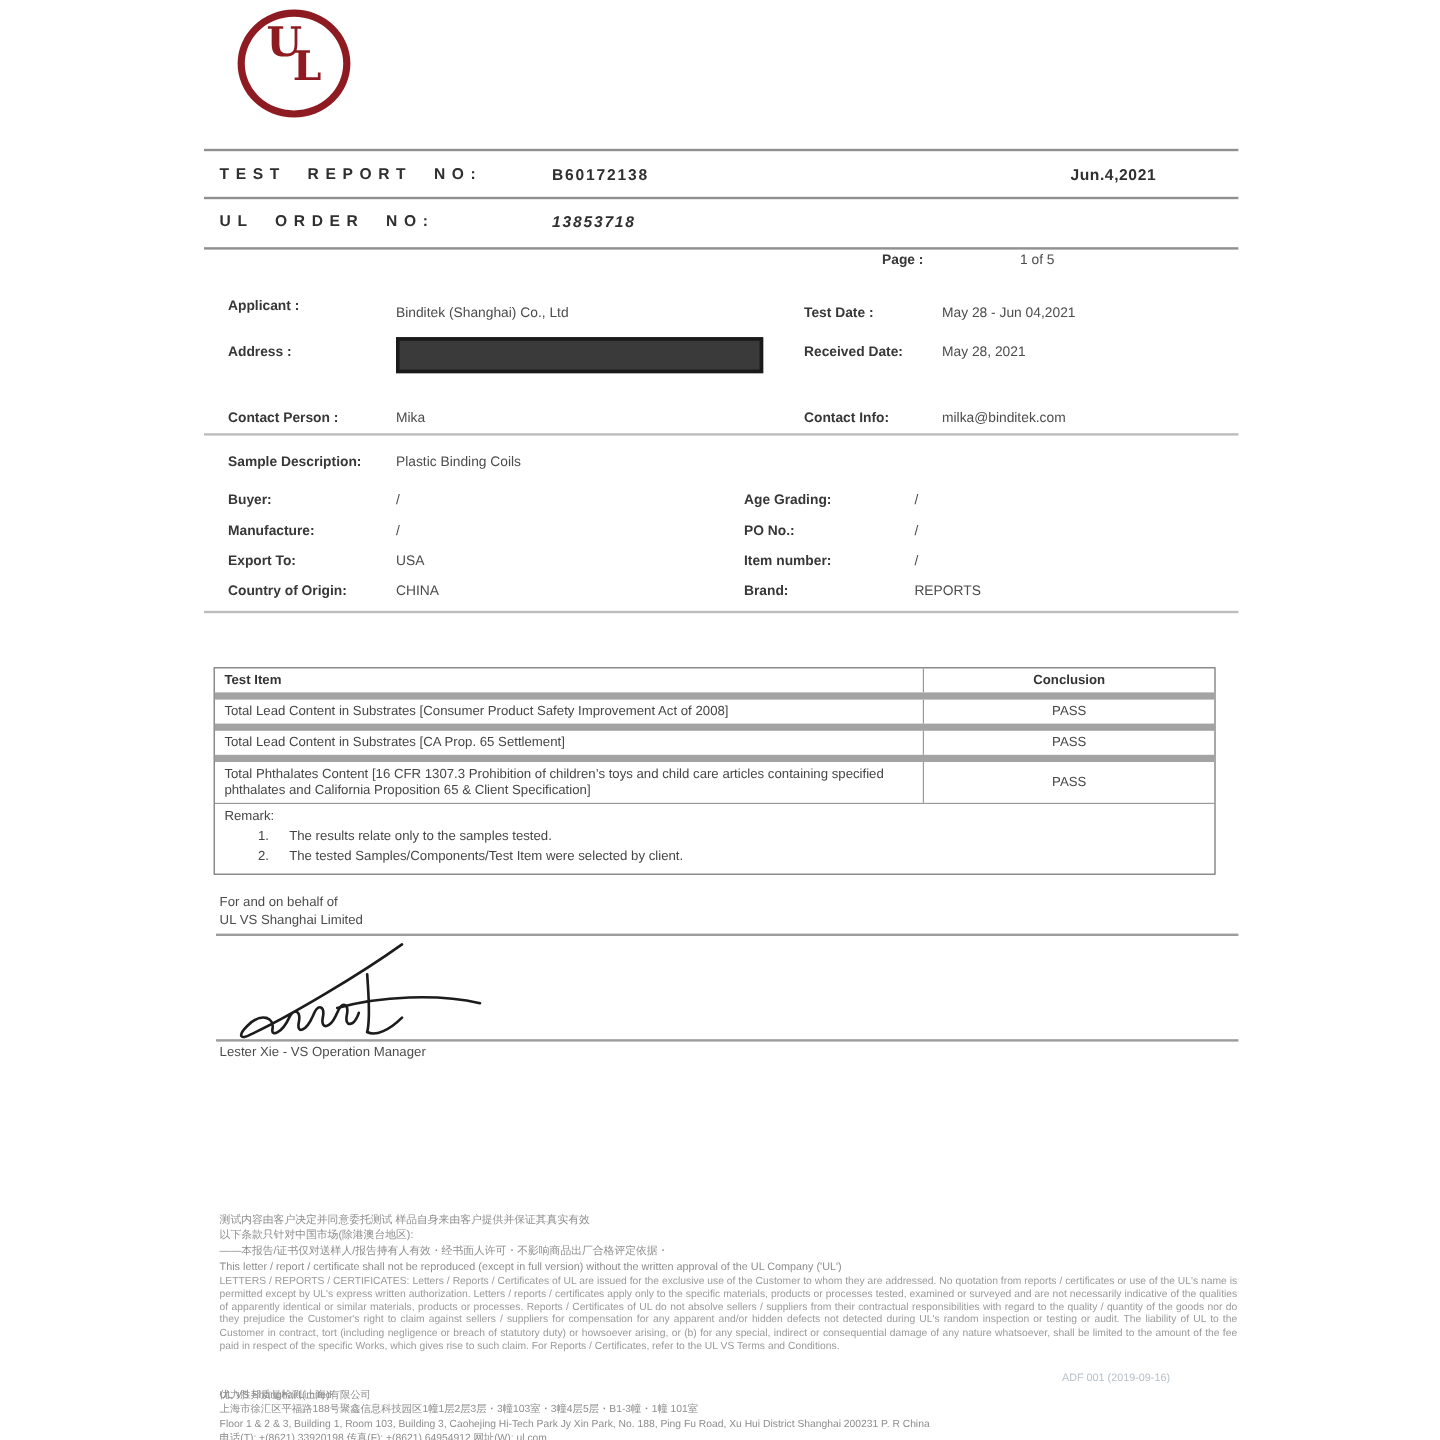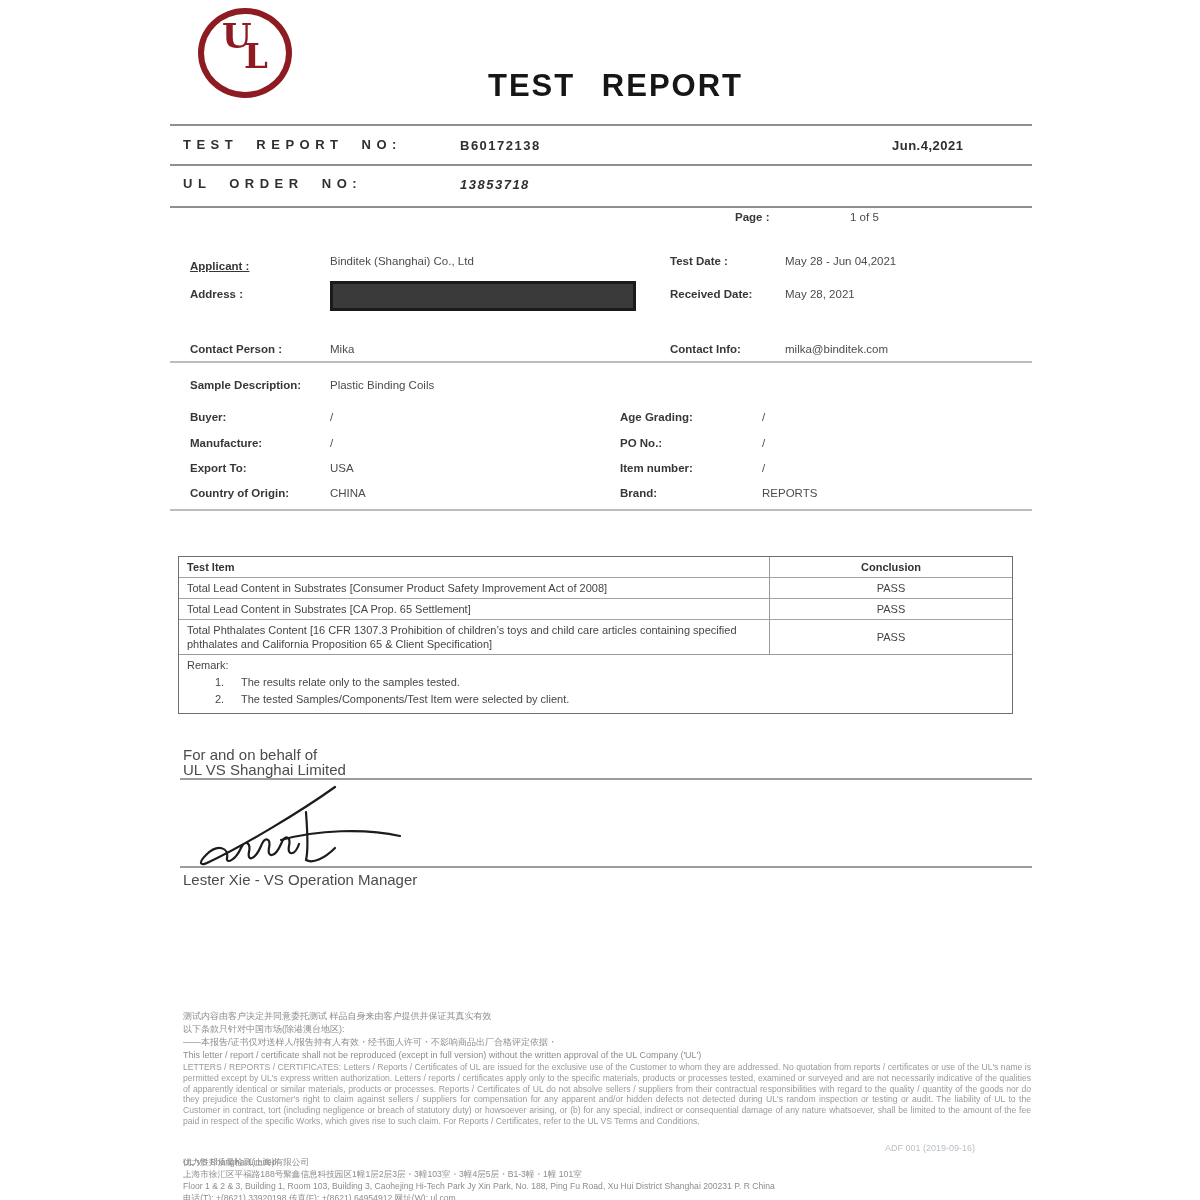--- a/index.html
+++ b/index.html
@@ -19,65 +19,64 @@
          letter-spacing:2px;word-spacing:16px;}
   .biglabel{font-size:13px;font-weight:bold;color:#2f2f2f;letter-spacing:5.5px;word-spacing:9px;}
   .bigval{font-size:13px;font-weight:bold;color:#2f2f2f;letter-spacing:1.5px;}
   .lbl{font-size:11.5px;font-weight:bold;color:#373737;}
   .val{font-size:11.5px;color:#4c4c4c;}
   .redact{position:absolute;left:330px;top:281px;width:300px;height:24px;background:#3a3a3a;
           border:3px solid #1a1a1a;}
   
   .rtable{position:absolute;left:178px;top:556px;width:833px;border:1.5px solid #6e6e6e;
           font-size:11px;color:#464646;}
-  .trow{display:flex;border-top:1px solid #a3a3a3;}
+  .trow{display:flex;border-top:6px solid #a3a3a3;}
   .trow.first{border-top:none;}
   .cell-item{width:574px;padding:3px 8px;border-right:1px solid #9a9a9a;line-height:14px;}
   .cell-conc{flex:1;display:flex;align-items:center;justify-content:center;text-align:center;}
   .thead .cell-item,.thead .cell-conc{font-weight:bold;color:#333;}
   .remarkrow{border-top:1px solid #9a9a9a;padding:3px 8px 6px 8px;line-height:15px;}
   .remitem{display:flex;margin-left:28px;margin-top:2px;}
   .remnum{width:26px;}
-  .sig-small{font-size:15px;color:#4c4c4c;}
+  .sig-small{font-size:11px;color:#4c4c4c;}
   .sigline{position:absolute;height:1.5px;background:#9c9c9c;}
   .foot{font-size:9px;color:#8d8d8d;line-height:12.5px;}
   .legal{position:absolute;left:183px;top:1062px;width:848px;font-size:8.6px;color:#9a9a9a;
          line-height:10.8px;text-align:justify;}
   .coblock{font-size:8.6px;color:#8d8d8d;line-height:11.5px;}
   .adf{position:absolute;left:885px;top:1143px;font-size:9px;color:#b9c0c7;}
 </style>
 </head>
 <body>
 
 <div class="page">
 
   <div class="logo">
     <span class="u">U</span>
     <span class="l">L</span>
   </div>
 
-  <div class="title">TEST REPORT</div>
 
   <div class="hr" style="left:170px;top:124px;width:862px;"></div>
 
   <div class="abs biglabel" style="left:183px;top:137px;">TEST REPORT NO:</div>
   <div class="abs bigval" style="left:460px;top:138px;">B60172138</div>
   <div class="abs bigval" style="left:862px;top:138px;letter-spacing:0.5px;margin-left:30px;">Jun.4,2021</div>
 
   <div class="hr" style="left:170px;top:164px;width:862px;"></div>
 
   <div class="abs biglabel" style="left:183px;top:176px;">UL ORDER NO:</div>
   <div class="abs bigval" style="left:460px;top:177px;font-style:italic;">13853718</div>
 
   <div class="hr" style="left:170px;top:206px;width:862px;"></div>
 
   <div class="abs lbl" style="left:735px;top:211px;">Page :</div>
   <div class="abs val" style="left:850px;top:211px;">1 of 5</div>
 
-  <div class="abs lbl" style="left:190px;top:260px;text-decoration:underline;">Applicant :</div>
+  <div class="abs lbl" style="left:190px;top:249px;">Applicant :</div>
   <div class="abs val" style="left:330px;top:255px;">Binditek (Shanghai) Co., Ltd</div>
   <div class="abs lbl" style="left:670px;top:255px;">Test Date :</div>
   <div class="abs val" style="left:785px;top:255px;">May 28 - Jun 04,2021</div>
 
   <div class="abs lbl" style="left:190px;top:288px;">Address :</div>
   <div class="redact"></div>
   <div class="abs lbl" style="left:670px;top:288px;">Received Date:</div>
   <div class="abs val" style="left:785px;top:288px;">May 28, 2021</div>
 
   <div class="abs lbl" style="left:190px;top:343px;">Contact Person :</div>

